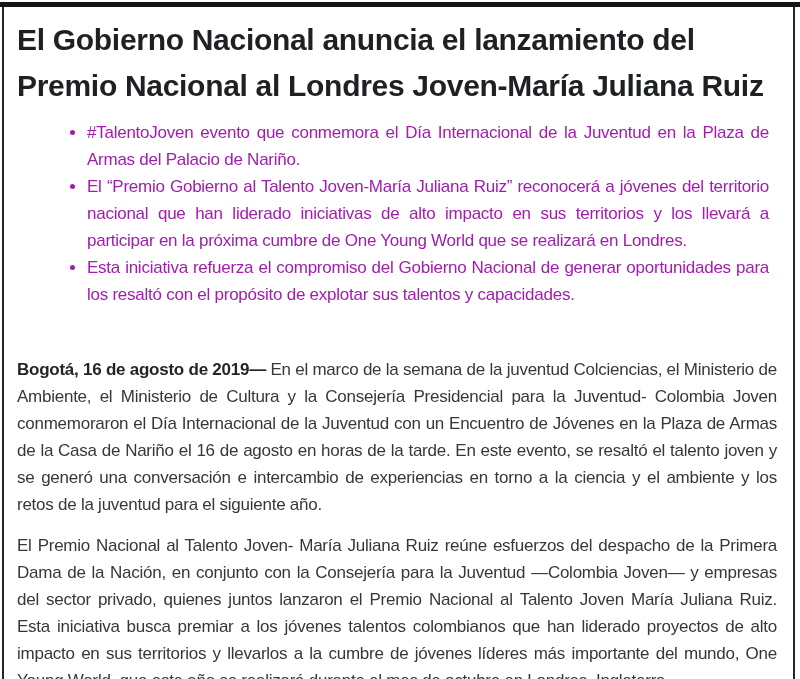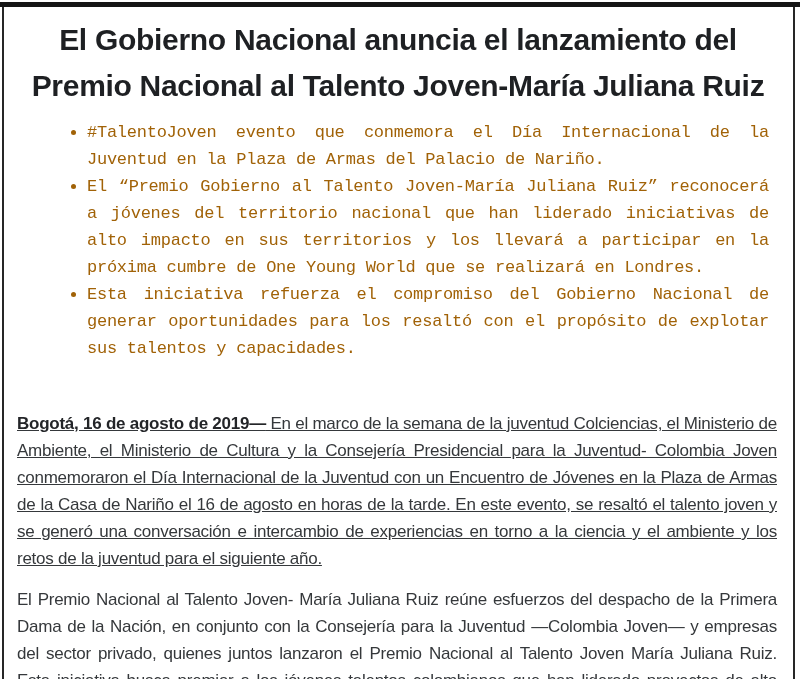--- a/index.html
+++ b/index.html
@@ -31,75 +31,72 @@
     height: 672px;
     box-sizing: border-box;
     border-left: 2px solid #262626;
     border-right: 2px solid #262626;
     padding: 8px 14px 0 13px;
     background: #ffffff;
     overflow: hidden;
   }
   h1.doc-title {
     margin: 2px 0 0 0;
-    text-align: center;
     font-size: 30px;
     line-height: 46px;
     font-weight: 700;
     color: #1e2023;
     letter-spacing: -0.3px;
   }
   h1.doc-title .title-line {
     display: block;
     white-space: nowrap;
   }
   ul.summary-list {
     margin: 10px 0 0 0;
     padding: 0 10px 0 70px;
     list-style: disc outside;
   }
   ul.summary-list li {
     text-align: justify;
     font-size: 17px;
     line-height: 27px;
     letter-spacing: -0.25px;
-    color: #a16207;
-    font-family: Liberation Mono, monospace;
+    color: #a21caf;
   }
   p.body-para {
     text-align: justify;
     font-size: 17px;
     line-height: 27px;
     letter-spacing: -0.25px;
     color: #35383b;
     margin: 0;
     padding-right: 2px;
   }
   p.body-para.first {
     margin-top: 48px;
-    text-decoration: underline;
   }
   p.body-para.second {
     margin-top: 14px;
   }
   p.body-para strong {
     color: #232528;
     font-weight: 700;
   }
 </style>
 </head>
 <body>
 
 <div class="topbar"></div>
 
 <div class="doc">
 
   <h1 class="doc-title">
     <span class="title-line">El Gobierno Nacional anuncia el lanzamiento del</span>
-    <span class="title-line">Premio Nacional al Talento Joven-María Juliana Ruiz</span>
+    <span class="title-line">Premio Nacional al Londres Joven-María Juliana Ruiz</span>
   </h1>
 
   <ul class="summary-list">
     <li>#TalentoJoven evento que conmemora el Día Internacional de la Juventud en la Plaza de Armas del Palacio de Nariño.</li>
     <li>El “Premio Gobierno al Talento Joven-María Juliana Ruiz” reconocerá a jóvenes del territorio nacional que han liderado iniciativas de alto impacto en sus territorios y los llevará a participar en la próxima cumbre de One Young World que se realizará en Londres.</li>
     <li>Esta iniciativa refuerza el compromiso del Gobierno Nacional de generar oportunidades para los resaltó con el propósito de explotar sus talentos y capacidades.</li>
   </ul>
 
   <p class="body-para first">
     <strong>Bogotá, 16 de agosto de 2019—</strong><span> En el marco de la semana de la juventud Colciencias, el Ministerio de Ambiente, el Ministerio de Cultura y la Consejería Presidencial para la Juventud- Colombia Joven conmemoraron el Día Internacional de la Juventud con un Encuentro de Jóvenes en la Plaza de Armas de la Casa de Nariño el 16 de agosto en horas de la tarde. En este evento, se resaltó el talento joven y se generó una conversación e intercambio de experiencias en torno a la ciencia y el ambiente y los retos de la juventud para el siguiente año.</span>

